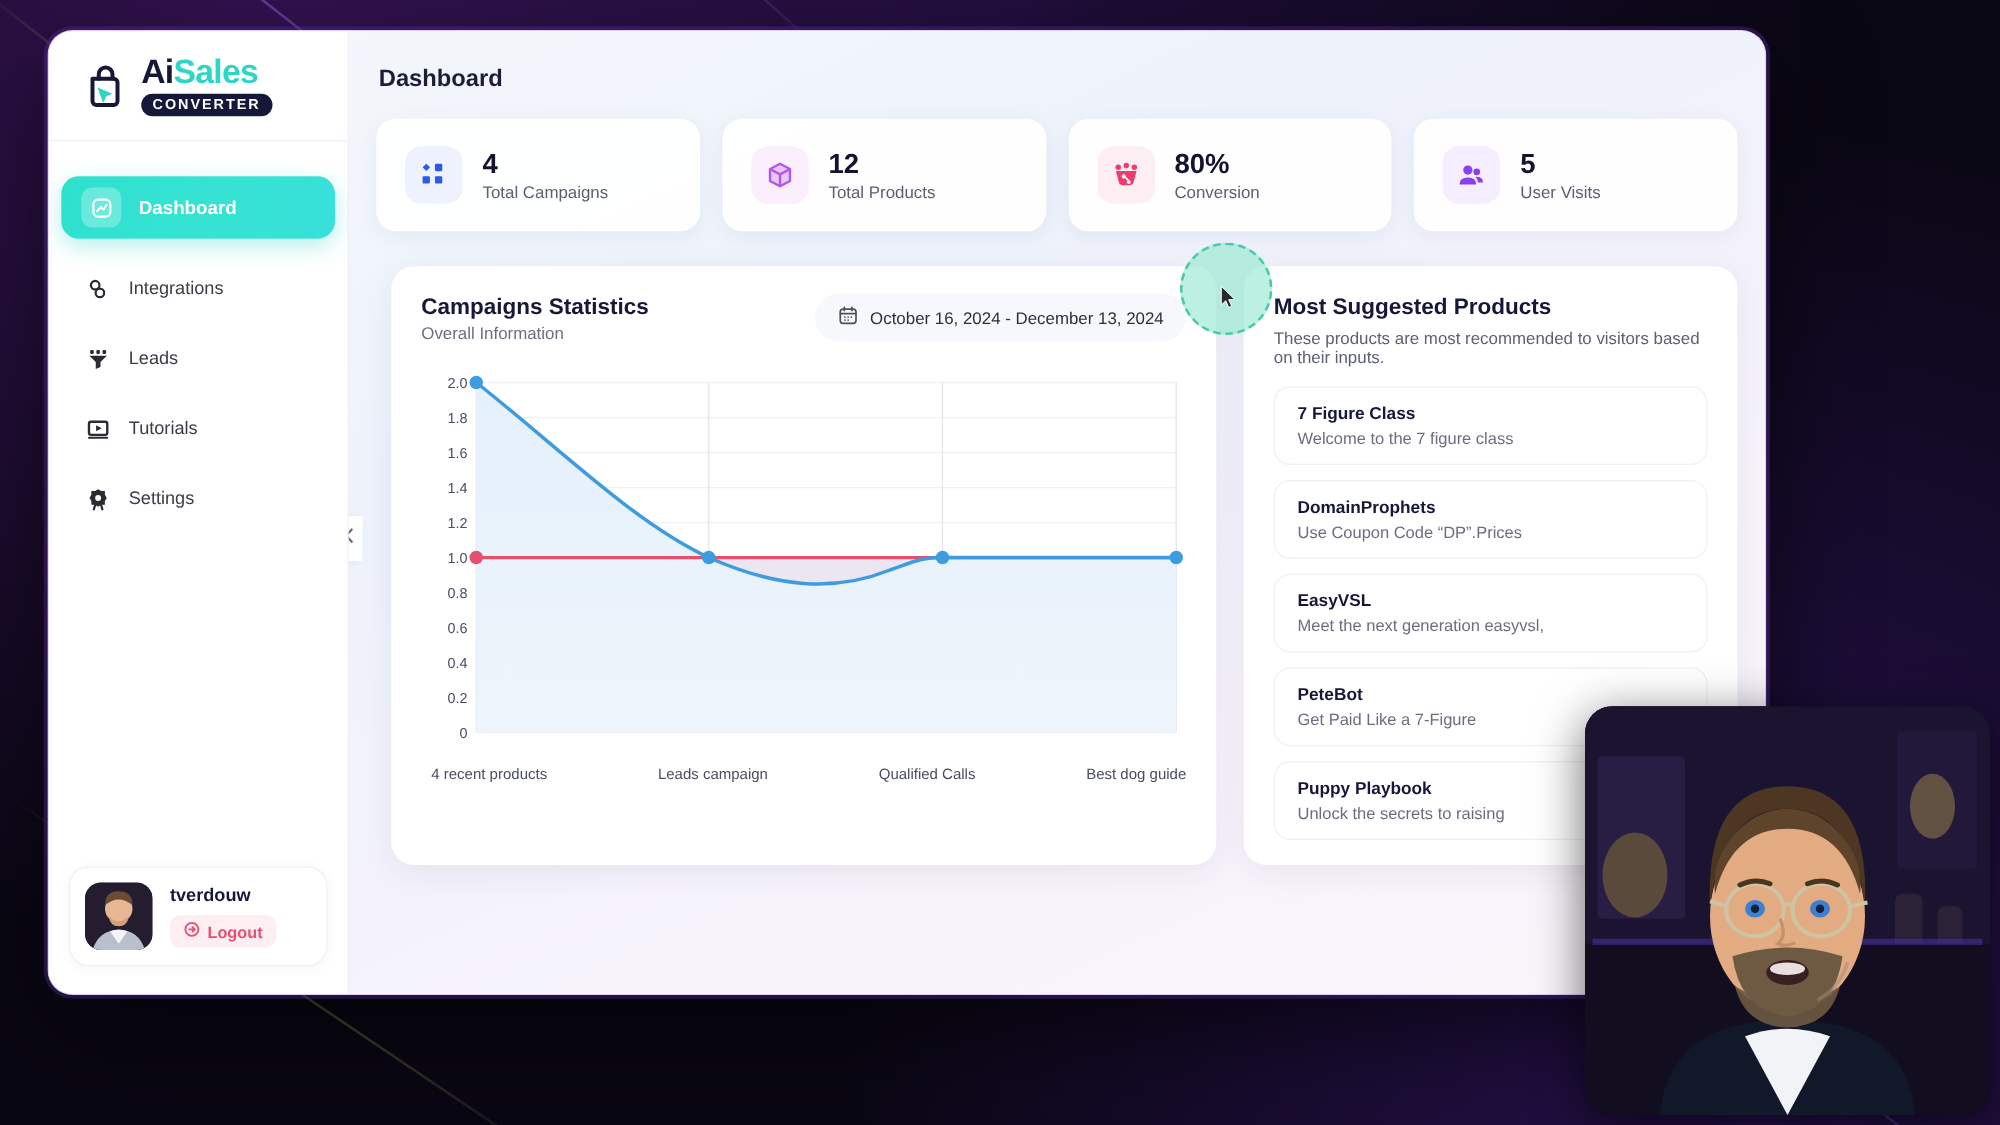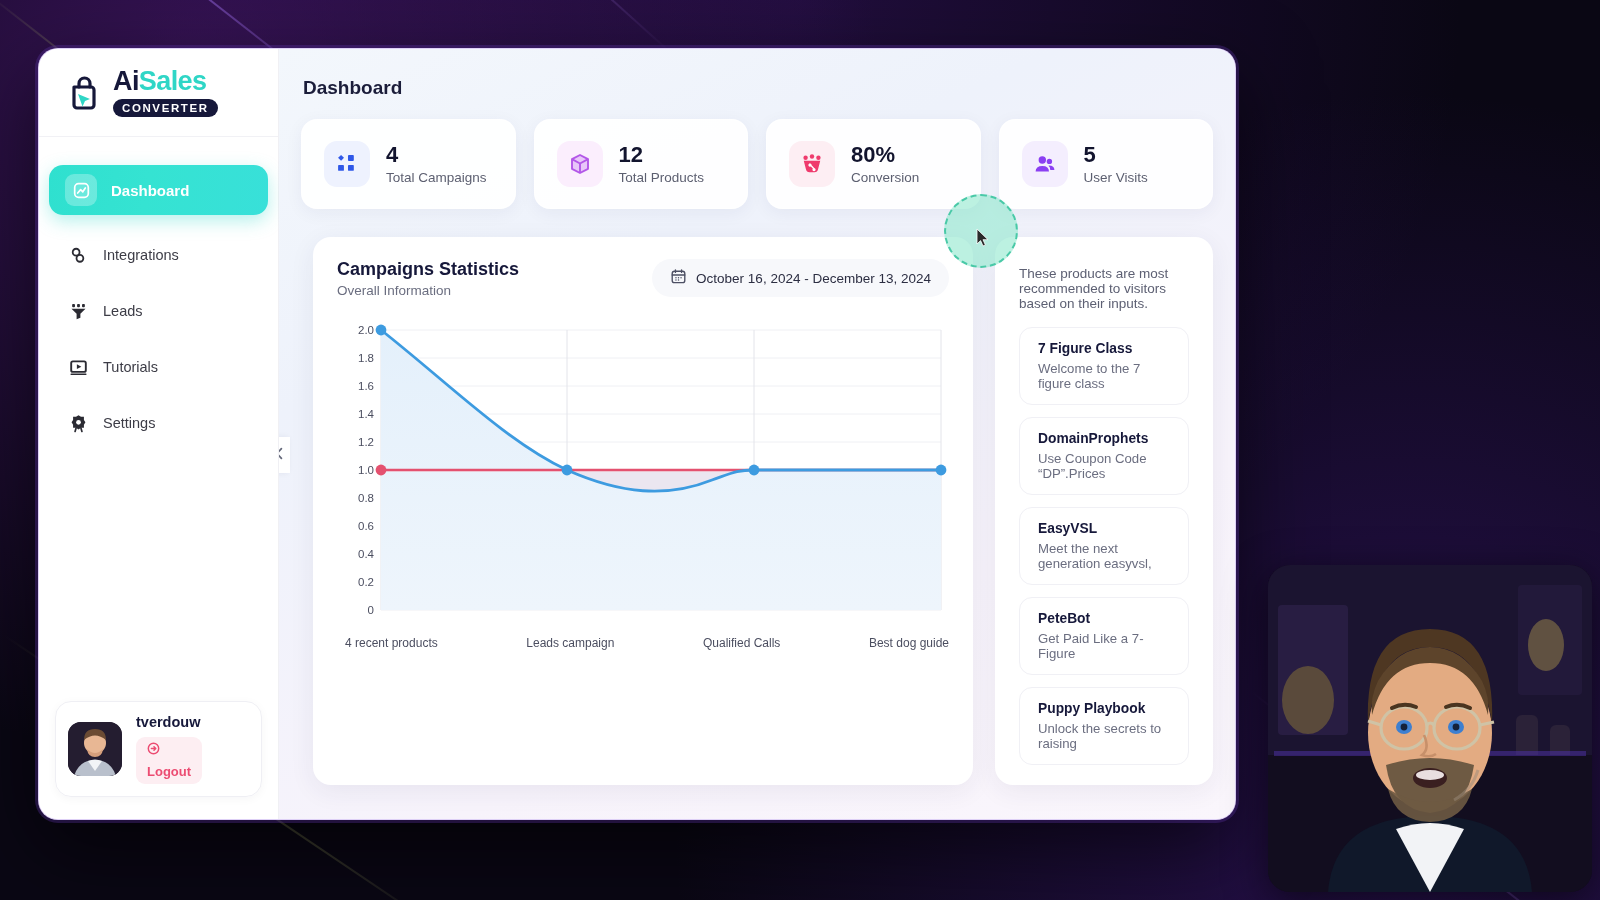--- a/index.html
+++ b/index.html
@@ -16,21 +16,21 @@
   
   .streak { position:absolute; pointer-events:none; }
   .streak.a { left:-120px; top:-40px; width:560px; height:2px; background:linear-gradient(90deg,rgba(140,80,220,0),rgba(170,120,255,.55),rgba(140,80,220,0)); transform:rotate(38deg); }
   .streak.b { left:-60px; top:120px; width:420px; height:2px; background:linear-gradient(90deg,rgba(180,200,90,0),rgba(200,220,110,.45),rgba(180,200,90,0)); transform:rotate(38deg); }
   .streak.c { left:220px; top:-120px; width:520px; height:2px; background:linear-gradient(90deg,rgba(150,90,230,0),rgba(180,130,255,.5),rgba(150,90,230,0)); transform:rotate(42deg); }
   .streak.d { left:-40px; top:780px; width:520px; height:2px; background:linear-gradient(90deg,rgba(190,200,100,0),rgba(205,215,120,.4),rgba(190,200,100,0)); transform:rotate(34deg); }
   .streak.e { right:-80px; bottom:60px; width:480px; height:2px; background:linear-gradient(90deg,rgba(150,90,230,0),rgba(175,125,255,.4),rgba(150,90,230,0)); transform:rotate(38deg); }
 
   
   .app-window {
-    position:absolute; left:38px; top:48px; width:1198px; height:772px;
+    position:absolute; left:38px; top:24px; width:1375px; height:772px;
     background:#ffffff; border-radius:20px; display:flex; overflow:hidden;
     border:1px solid rgba(160,120,230,.35);
     box-shadow:0 0 0 3px rgba(90,50,160,.35), 0 30px 80px rgba(0,0,0,.6);
   }
 
   
   .sidebar { width:240px; background:#fff; display:flex; flex-direction:column; border-right:1px solid #f0f0f4; flex:0 0 240px; }
   .logo-box { height:88px; display:flex; align-items:center; padding:0 26px; border-bottom:1px solid #f1f1f5; }
   .logo-mark { width:40px; height:40px; flex:0 0 40px; position:relative; }
   .logo-text { margin-left:8px; }
@@ -56,25 +56,24 @@
   }
   .nav-item.active .nav-label { font-weight:700; font-size:15px; }
 
   .user-card {
     margin:16px 16px 22px; border:1px solid #efeff4; border-radius:16px; padding:12px;
     display:flex; align-items:center; gap:14px; box-shadow:0 2px 10px rgba(20,20,50,.04);
   }
   .avatar { width:54px; height:54px; flex:0 0 54px; border-radius:13px; overflow:hidden; background:#2b2436; position:relative; }
   .user-name { font-size:14.5px; font-weight:700; color:#16183a; }
   .logout-btn {
-    margin-top:7px; display:inline-flex; align-items:flex-start; gap:6px;
+    margin-top:7px; display:inline-flex; align-items:flex-end; gap:6px;
     background:#fdeef2; color:#ec4c72; border:none; border-radius:9px;
     font-size:13px; font-weight:600; padding:5px 11px; cursor:pointer;
     font-family:"Liberation Sans", sans-serif;
-    flex-direction:column;
   }
 
   
   .main { flex:1; background:linear-gradient(155deg,#f3f7fc 0%,#eef2fb 30%,#f7f3fb 70%,#faf6fc 100%); padding:22px 22px 0 22px; position:relative; overflow:hidden; }
   .page-title { font-size:19px; font-weight:700; color:#1b1d3a; margin:6px 0 20px 2px; }
 
   .stats-row { display:flex; gap:18px; margin-bottom:28px; }
   .stat-card {
     flex:1; background:rgba(255,255,255,.92); border-radius:16px; height:90px;
     display:flex; align-items:center; gap:16px; padding:0 22px;
@@ -409,20 +408,21 @@
           <div class="xlabels">
             <span>4 recent products</span>
             <span>Leads campaign</span>
             <span>Qualified Calls</span>
             <span>Best dog guide</span>
           </div>
         </div>
       </div>
 
       <div class="panel sugg-panel">
+        <div class="sugg-title">Most Suggested Products</div>
         <div class="sugg-sub">These products are most recommended to visitors based on their inputs.</div>
         <div class="sugg-list">
 
           <div class="sugg-item">
             <div class="sugg-name">7 Figure Class</div>
             <div class="sugg-desc">Welcome to the 7 figure class</div>
           </div>
           <div class="sugg-item">
             <div class="sugg-name">DomainProphets</div>
             <div class="sugg-desc">Use Coupon Code “DP”.Prices</div>

